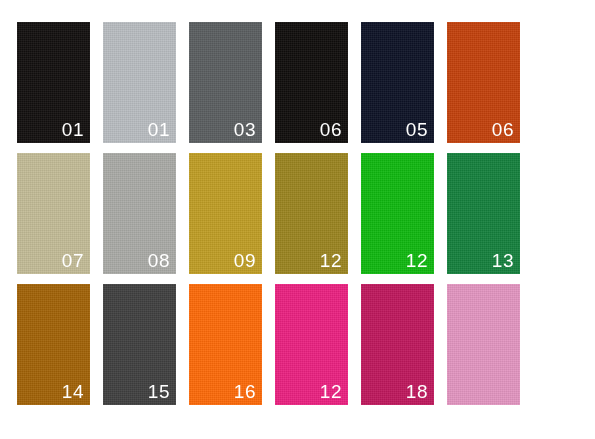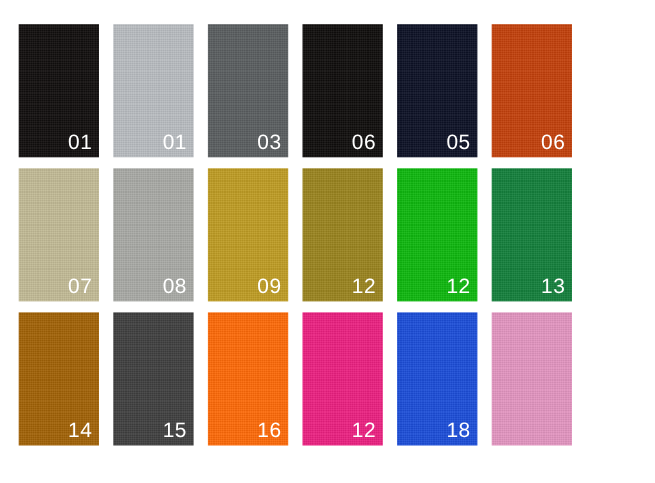--- a/index.html
+++ b/index.html
@@ -118,18 +118,18 @@
       </div>
       <div class="swatch" style="background-color: #404040;">
         <span class="swatch-label">15</span>
       </div>
       <div class="swatch" style="background-color: rgb(252, 106, 9);">
         <span class="swatch-label">16</span>
       </div>
       <div class="swatch" style="background-color: rgb(234, 33, 128);">
         <span class="swatch-label">12</span>
       </div>
-      <div class="swatch" style="background-color: #1d4ed8;">
+      <div class="swatch" style="background-color: #be185d;">
         <span class="swatch-label">18</span>
       </div>
       <div class="swatch" style="background-color: rgb(226, 149, 192);"></div>
     </div>
 </div>
 
 </body></html>

